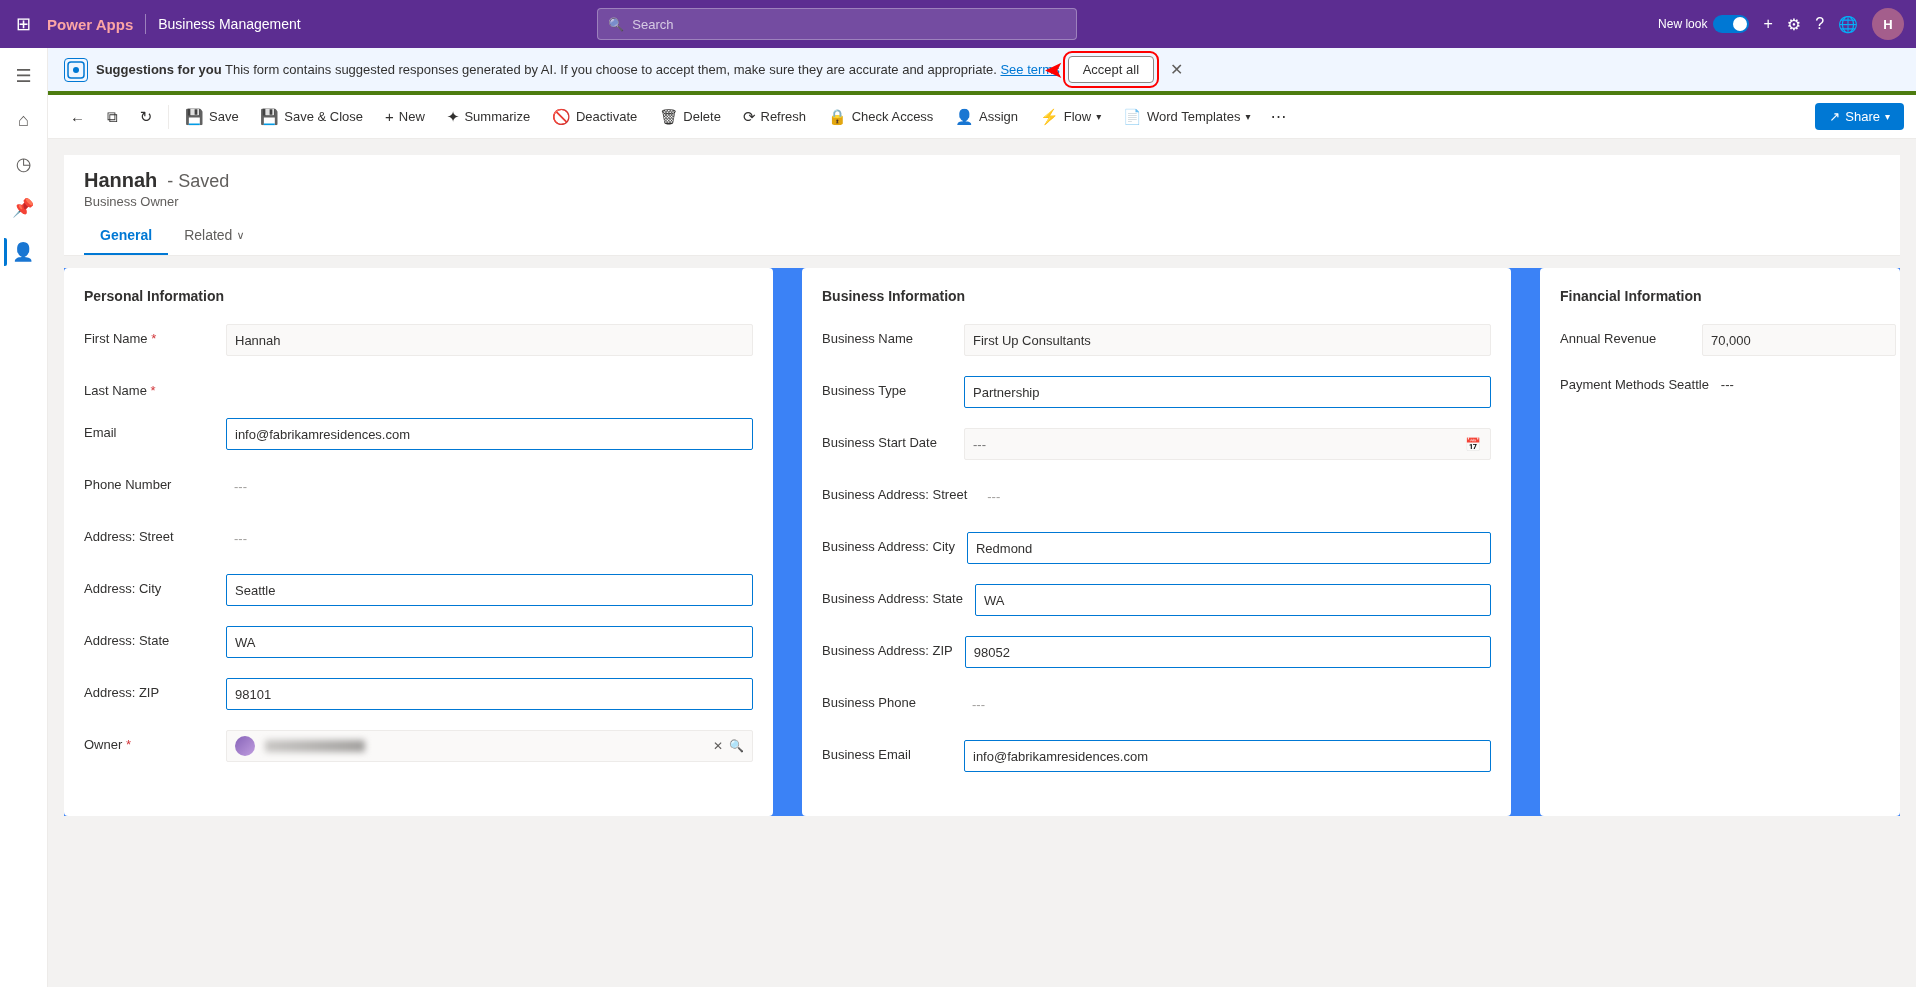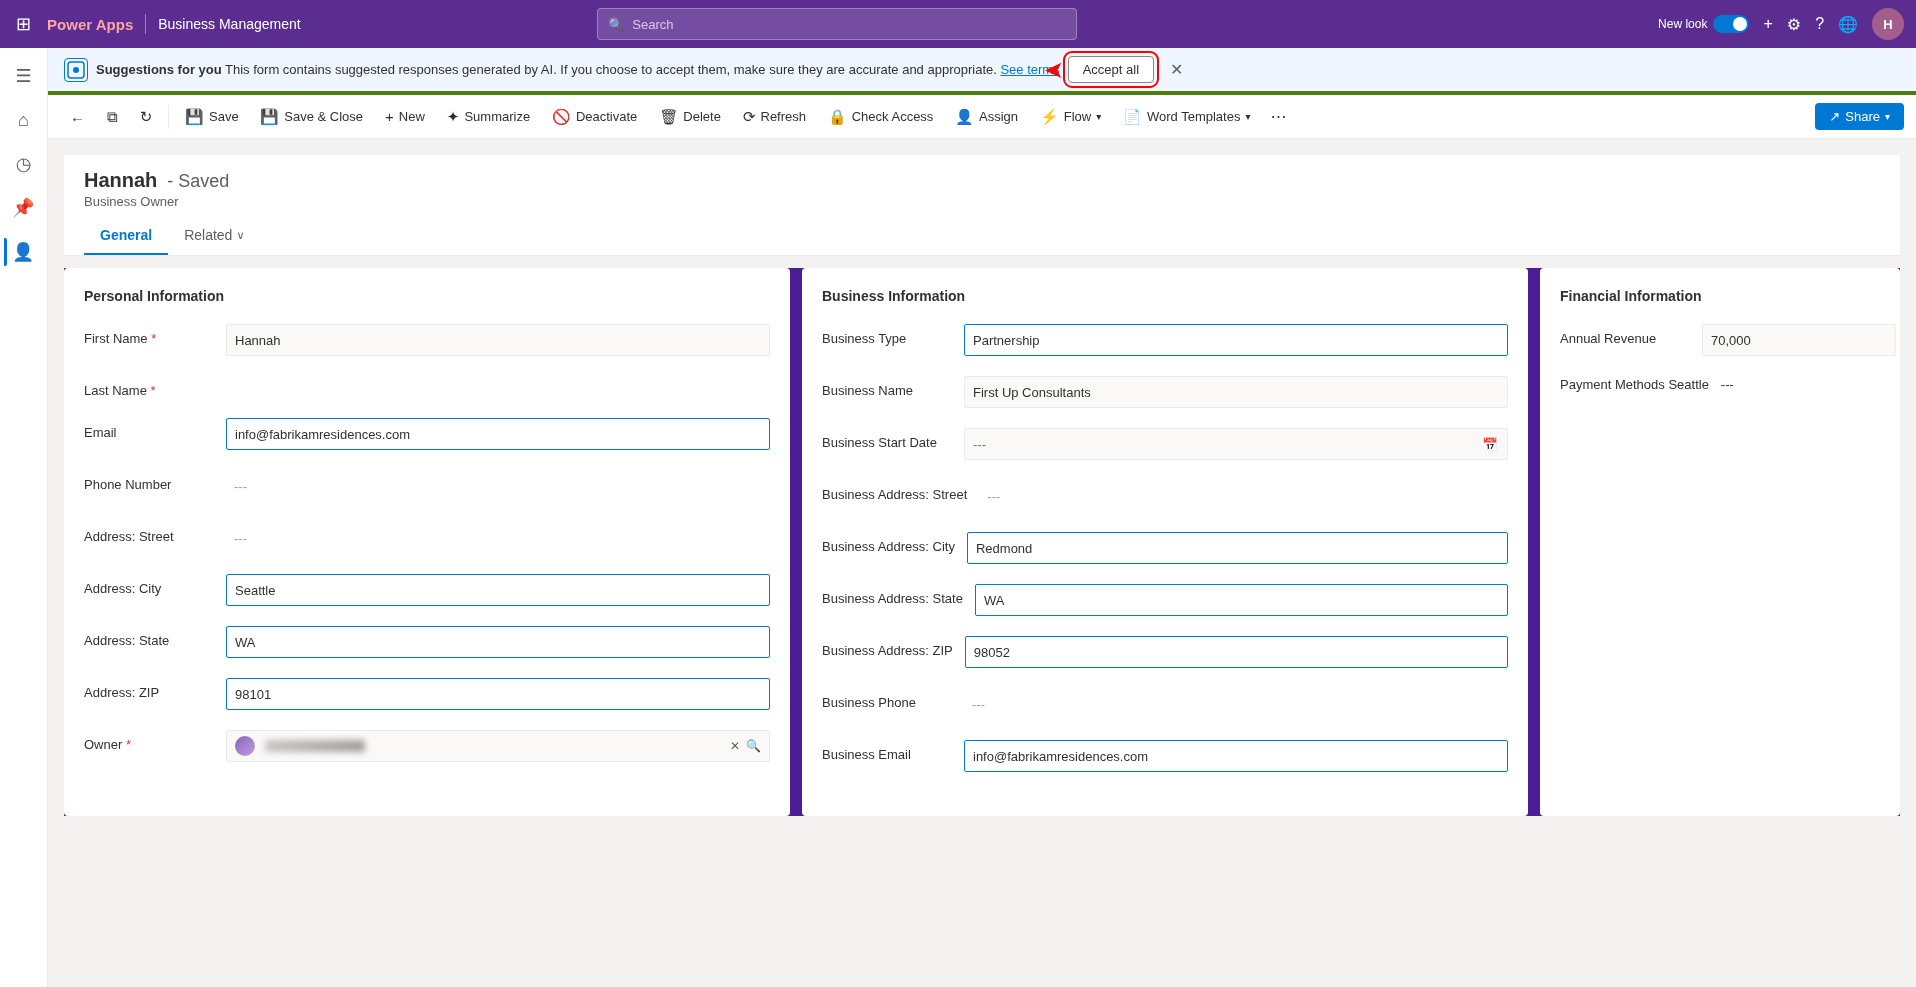--- a/index.html
+++ b/index.html
@@ -236,22 +236,22 @@
       padding: 8px 16px 10px 16px;
       font-size: 14px; cursor: pointer; color: #605e5c;
       border-bottom: 2px solid transparent;
       display: flex; align-items: center; gap: 4px; text-align: center;
     }
     .record-tab.active { color: #0078d4; border-bottom-color: #0078d4; font-weight: 600; }
 
     
     .form-sections {
       display: flex;
-      gap: 12px;
-      background: #4c1d95;
+      gap: 29px;
+      background: #3b82f6;
       justify-content: space-between;
     }
     .form-section {
       background: white;
       border-radius: 4px;
       padding: 20px 20px 24px 20px;
       flex: 1;
     }
     .section-title {
       font-size: 14px; font-weight: 600; color: #323130;
@@ -579,27 +579,27 @@
                 <span class="owner-search">🔍</span>
               </div>
             </div>
           </div>
         </div>
 
         <div class="form-section">
           <div class="section-title">Business Information</div>
 
           <div class="form-row">
+            <div class="form-label">Business Name</div>
+            <input class="form-input" value="First Up Consultants" style="">
+          </div>
+
+          <div class="form-row">
             <div class="form-label">Business Type</div>
             <input class="form-input active-blue" value="Partnership" style="">
-          </div>
-
-          <div class="form-row">
-            <div class="form-label">Business Name</div>
-            <input class="form-input" value="First Up Consultants" style="">
           </div>
 
           <div class="form-row">
             <div class="form-label">Business Start Date</div>
             <div class="date-field">
               <input class="date-input" placeholder="---" style="">
               <span class="date-icon">📅</span>
             </div>
           </div>
 

